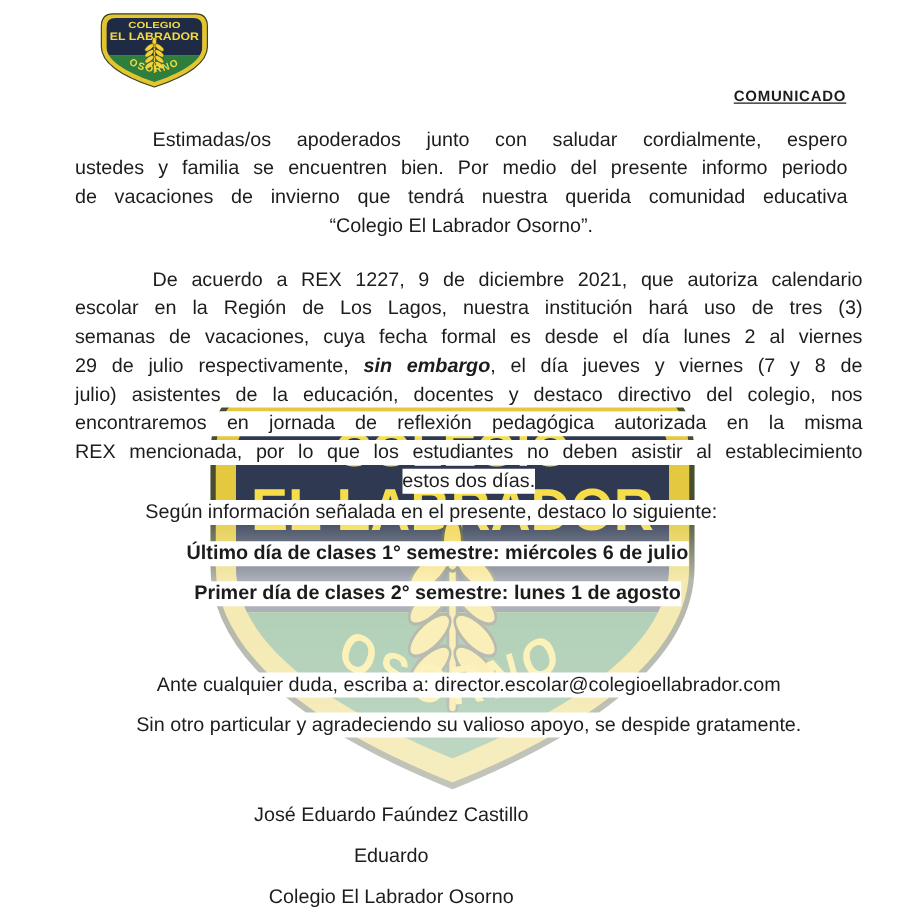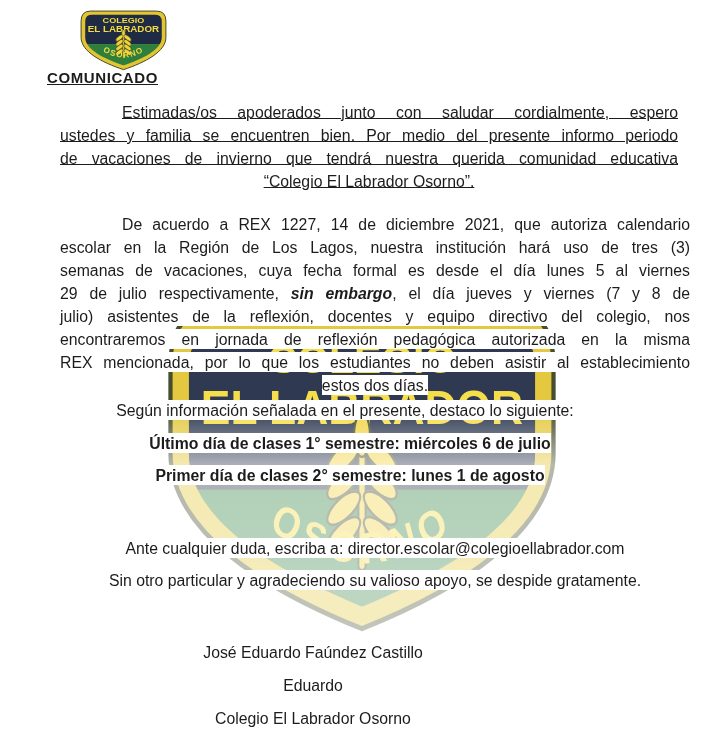--- a/index.html
+++ b/index.html
@@ -15,35 +15,35 @@
     position:absolute; left:134px; top:278px; width:456px; height:358px; z-index:0;
     -webkit-mask-image:linear-gradient(to bottom, rgba(0,0,0,0.93) 0%, rgba(0,0,0,0.93) 36%, rgba(0,0,0,0.38) 52%, rgba(0,0,0,0.30) 100%);
             mask-image:linear-gradient(to bottom, rgba(0,0,0,0.93) 0%, rgba(0,0,0,0.93) 36%, rgba(0,0,0,0.38) 52%, rgba(0,0,0,0.30) 100%);
   }
   .crest-text { font-family:"Liberation Sans", sans-serif; font-weight:bold; }
 
   
   .content { position:absolute; left:60px; top:0; width:630px; padding-top:66px; z-index:1; }
 
   .doc-title {
-    text-align:left; font-weight:bold; font-size:15px; line-height:23px;
+    text-align:right; font-weight:bold; font-size:12px; line-height:23px;
     text-decoration:underline; letter-spacing:0.6px;
     position:relative; left:-13px; margin:0 0 11px 0;
   }
 
   .line { font-size:15.8px; line-height:23px;text-align:center; }
   .just { text-align:justify; text-align-last:justify; }
   .indent { padding-left:62px; }
 
   .stripe {
     background:#ffffff; padding:1.5px 0;
     -webkit-box-decoration-break:clone; box-decoration-break:clone;
   }
 
-  .par-intro { margin:0 12px 20px 0;text-decoration:underline; }
+  .par-intro { margin:0 12px 20px 0; }
   .par-rex   { margin:0 0 2px 0; }
 
   .center { text-align:center; position:relative; }
   .destaco { left:-30px; margin:0 0 10px 0; }
   .hl { font-weight:bold; left:-25px; }
   .hl1 { margin:0 0 9px 0; }
   .hl2 { margin:0 0 50px 0; }
 
   .ante { margin:0 0 9px 0; }
   .farewell { margin:0 0 49px 0; }
@@ -131,27 +131,27 @@
     <div class="doc-title">COMUNICADO</div>
 
     <div class="par-intro">
       <div class="line just indent"><span class="stripe">Estimadas/os apoderados junto con saludar cordialmente, espero</span></div>
       <div class="line just"><span class="stripe">ustedes y familia se encuentren bien. Por medio del presente informo periodo</span></div>
       <div class="line just"><span class="stripe">de vacaciones de invierno que tendrá nuestra querida comunidad educativa</span></div>
       <div class="line"><span class="stripe">“Colegio El Labrador Osorno”.</span></div>
     </div>
 
     <div class="par-rex">
-      <div class="line just indent"><span class="stripe">De acuerdo a REX 1227, 14 de diciembre 2021, que autoriza calendario</span></div>
+      <div class="line just indent"><span class="stripe">De acuerdo a REX 1227, 9 de diciembre 2021, que autoriza calendario</span></div>
       <div class="line just"><span class="stripe">escolar en la Región de Los Lagos, nuestra institución hará uso de tres (3)</span></div>
-      <div class="line just"><span class="stripe">semanas de vacaciones, cuya fecha formal es desde el día lunes 5 al viernes</span></div>
+      <div class="line just"><span class="stripe">semanas de vacaciones, cuya fecha formal es desde el día lunes 2 al viernes</span></div>
       <div class="line just">
         <span class="stripe"><span>29 de julio respectivamente, </span><b>sin embargo</b><span>, el día jueves y viernes (7 y 8 de</span></span>
       </div>
-      <div class="line just"><span class="stripe">julio) asistentes de la reflexión, docentes y equipo directivo del colegio, nos</span></div>
+      <div class="line just"><span class="stripe">julio) asistentes de la educación, docentes y destaco directivo del colegio, nos</span></div>
       <div class="line just"><span class="stripe">encontraremos en jornada de reflexión pedagógica autorizada en la misma</span></div>
       <div class="line just"><span class="stripe">REX mencionada, por lo que los estudiantes no deben asistir al establecimiento</span></div>
       <div class="line"><span class="stripe">estos dos días.</span></div>
     </div>
 
     <div class="line center destaco"><span class="stripe">Según información señalada en el presente, destaco lo siguiente:</span></div>
 
     <div class="line center hl hl1"><span class="stripe">Último día de clases 1° semestre: miércoles 6 de julio</span></div>
     <div class="line center hl hl2"><span class="stripe">Primer día de clases 2° semestre: lunes 1 de agosto</span></div>
 

